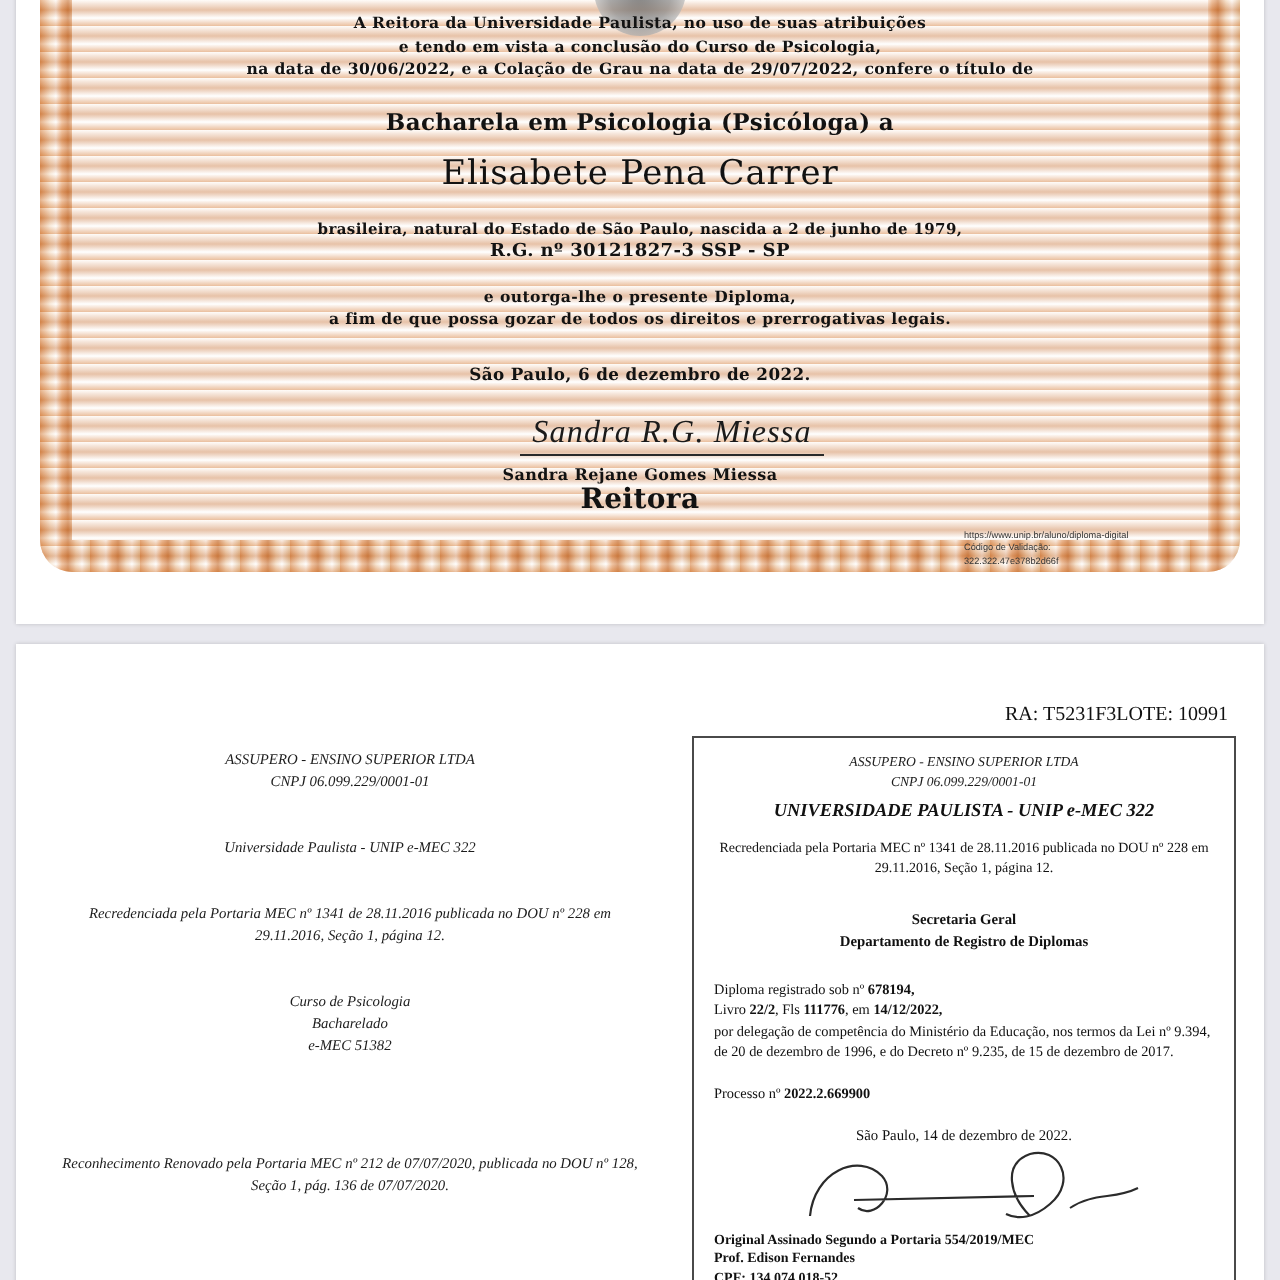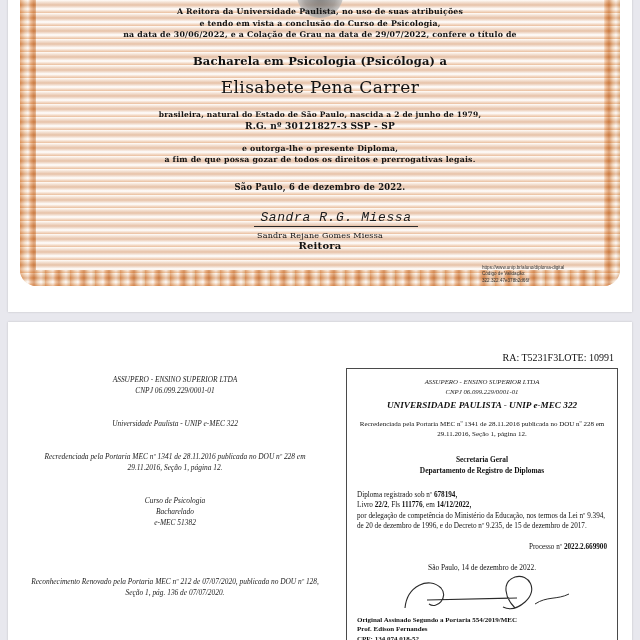--- a/index.html
+++ b/index.html
@@ -53,26 +53,26 @@
   .gothic{font-family:"DejaVu Serif",serif;font-weight:700;letter-spacing:.2px;}
   .ln{font-size:7.8px;line-height:11.6px;font-weight:700;}
   .degree{font-size:11.5px;font-weight:700;margin-top:13px;}
   .student{font-size:17px;font-weight:400;margin-top:9px;letter-spacing:.4px;}
   .small-ln{font-size:7.5px;line-height:11px;font-weight:700;margin-top:12px;}
   .rg{font-size:9px;font-weight:700;margin-top:1px;}
   .grant{font-size:7.8px;line-height:11.4px;font-weight:700;margin-top:12px;}
   .place-date{font-size:8.4px;font-weight:700;margin-top:16px;}
   .sig-wrap{margin-top:14px;}
   .sig-script{
-    font-family:Liberation Mono, monospace;font-style:italic;font-size:13px;
+    font-family:Liberation Serif, serif;font-style:italic;font-size:16px;
     color:#1b1b1b;letter-spacing:.6px;
     display:inline-block;border-bottom:1px solid #2a2a2a;padding:0 6px 1px 6px;margin-left:32px;
   }
-  .sig-name{font-size:8px;font-weight:400;margin-top:4px;}
-  .sig-role{font-size:10px;font-weight:700;}
+  .sig-name{font-size:8px;font-weight:700;margin-top:4px;}
+  .sig-role{font-size:14px;font-weight:700;}
   .validation{
     position:absolute;right:30px;bottom:28px;text-align:left;
     font-family:"Liberation Sans",sans-serif;
     font-size:4.6px;line-height:6.4px;color:#333;width:120px;
   }
 
   
   .page2{
     position:absolute;left:8px;top:322px;width:624px;height:326px;
     background:#ffffff;box-shadow:0 0 2px rgba(0,0,0,.18);
@@ -95,21 +95,21 @@
   .cert-box{
     border:1px solid #4a4a4a;padding:8px 10px 10px 10px;
     min-height:250px;position:relative;
   }
   .cb-head{text-align:center;font-style:italic;font-size:6.8px;line-height:9.5px;color:#1c1c1c;}
   .cb-univ{text-align:center;font-style:italic;font-weight:700;font-size:9.2px;margin-top:4px;color:#111;}
   .cb-recred{text-align:center;font-size:7px;line-height:10px;margin-top:9px;color:#111;}
   .cb-sec{text-align:center;font-weight:700;font-size:7.4px;line-height:10.5px;margin-top:16px;color:#111;}
   .cb-reg{font-size:7.2px;line-height:10.4px;margin-top:14px;color:#111;text-align:left;}
   .cb-reg b{font-weight:700;}
-  .cb-proc{font-size:7.2px;margin-top:11px;color:#111;text-align:right;}
+  .cb-proc{font-size:7.2px;margin-top:11px;color:#111;text-align:left;}
   .cb-city{text-align:center;font-size:7.4px;margin-top:12px;color:#111;}
   .scribble{
     position:relative;height:40px;margin-top:2px;
   }
   .scribble svg{position:absolute;left:40px;top:0;}
   .cb-foot{font-size:7px;line-height:9.8px;font-weight:700;color:#111;margin-top:2px;text-align:left;}
 </style>
 </head>
 <body>
 

